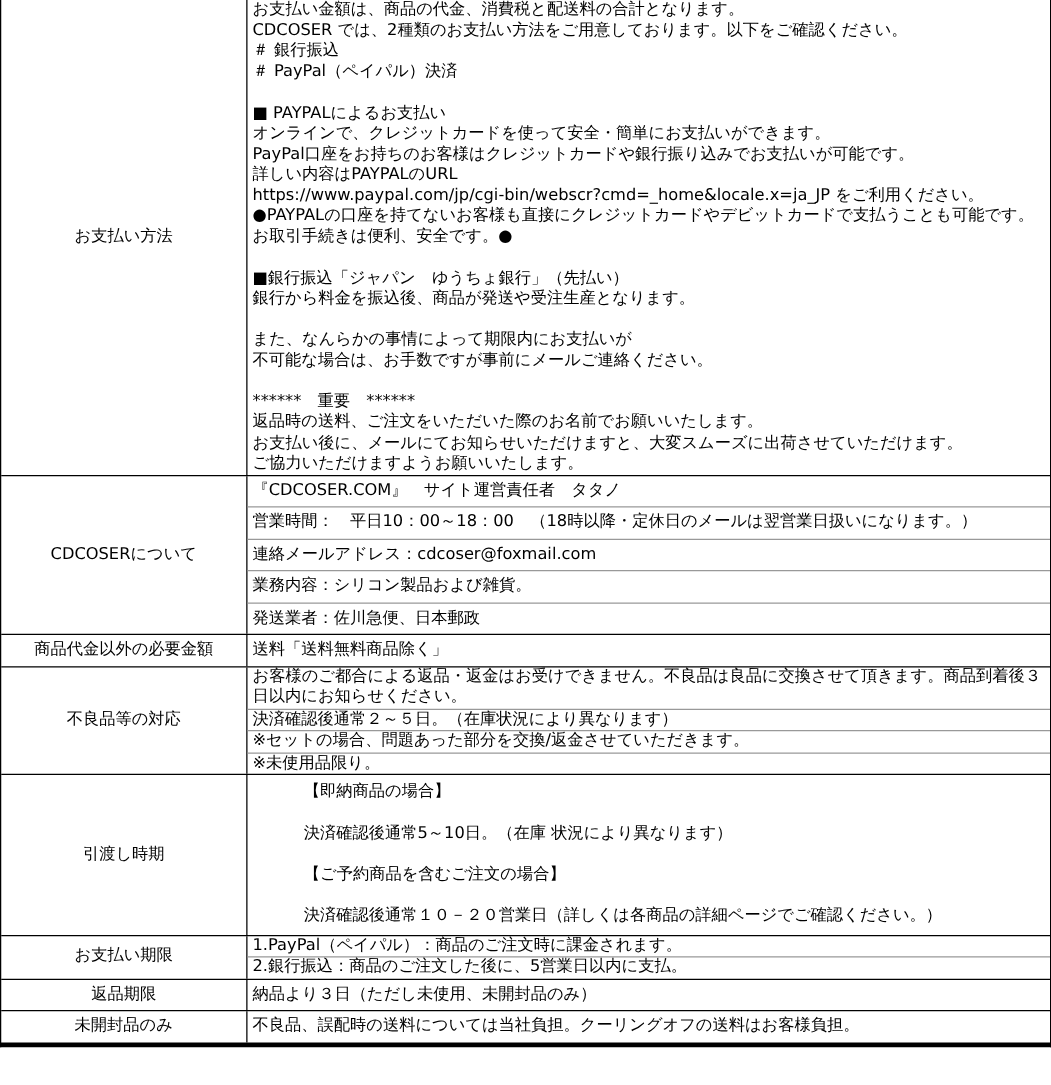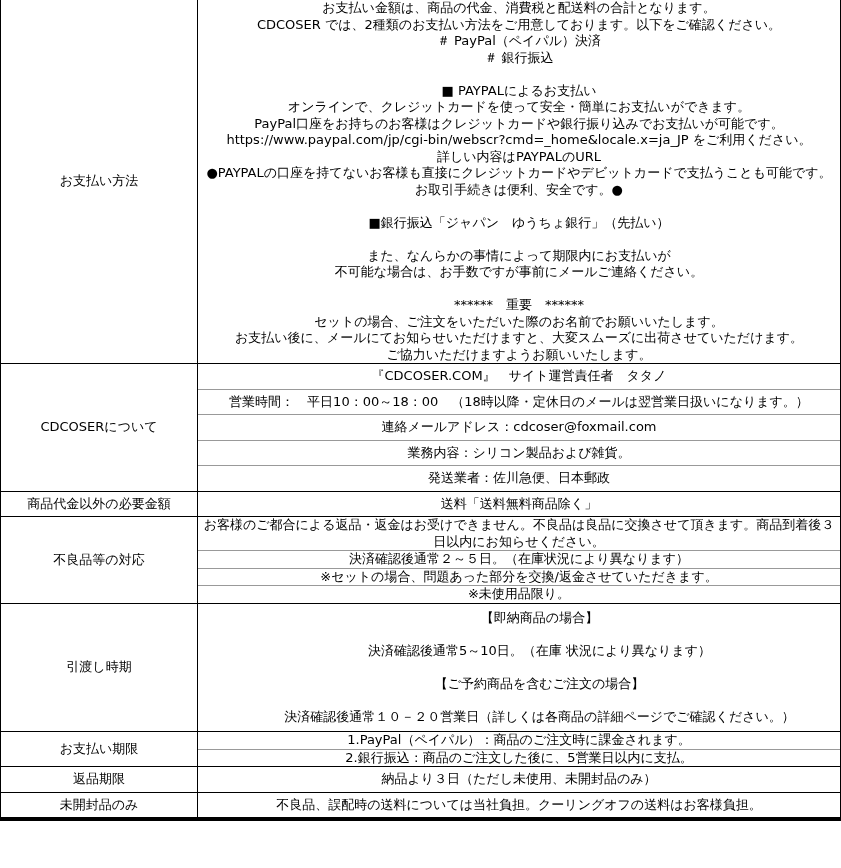--- a/index.html
+++ b/index.html
@@ -50,51 +50,51 @@
     border-bottom: 1px solid var(--sub-border);
     flex: 1;
   }
   .content-cell:last-child { border-bottom: none; }
   .content-cell.tight { padding: 0 4px; }
   .content-cell.roomy { padding: 6px 4px; margin-left: 41px; }
   .content-cell.bold { font-weight: normal; }
   .line {
     min-height: 16.5px;
     overflow-wrap: break-word;
-    text-align: center;
   }
 </style>
 </head>
 <body style="background: rgb(255, 255, 255);">
 
 <div class="doc-table" id="table-root" style="--border: #000000; --sub-border: #999999; --text: #000000;">
     <div class="row">
       <div class="label-cell">お支払い方法</div>
       <div class="content-col">
         <div class="content-cell tight">
           <div class="line">お支払い金額は、商品の代金、消費税と配送料の合計となります。</div>
           <div class="line">CDCOSER では、2種類のお支払い方法をご用意しております。以下をご確認ください。</div>
+          <div class="line">＃ 銀行振込</div>
           <div class="line">＃ PayPal（ペイパル）決済</div>
-          <div class="line">＃ 銀行振込</div>
           <div class="line"></div>
           <div class="line">■ PAYPALによるお支払い</div>
           <div class="line">オンラインで、クレジットカードを使って安全・簡単にお支払いができます。</div>
           <div class="line">PayPal口座をお持ちのお客様はクレジットカードや銀行振り込みでお支払いが可能です。</div>
+          <div class="line">詳しい内容はPAYPALのURL</div>
           <div class="line">https://www.paypal.com/jp/cgi-bin/webscr?cmd=_home&amp;locale.x=ja_JP をご利用ください。</div>
-          <div class="line">詳しい内容はPAYPALのURL</div>
           <div class="line">●PAYPALの口座を持てないお客様も直接にクレジットカードやデビットカードで支払うことも可能です。</div>
           <div class="line">お取引手続きは便利、安全です。●</div>
           <div class="line"></div>
           <div class="line">■銀行振込「ジャパン　ゆうちょ銀行」（先払い）</div>
+          <div class="line">銀行から料金を振込後、商品が発送や受注生産となります。</div>
           <div class="line"></div>
           <div class="line">また、なんらかの事情によって期限内にお支払いが</div>
           <div class="line">不可能な場合は、お手数ですが事前にメールご連絡ください。</div>
           <div class="line"></div>
           <div class="line">******　重要　******</div>
-          <div class="line">セットの場合、ご注文をいただいた際のお名前でお願いいたします。</div>
+          <div class="line">返品時の送料、ご注文をいただいた際のお名前でお願いいたします。</div>
           <div class="line">お支払い後に、メールにてお知らせいただけますと、大変スムーズに出荷させていただけます。</div>
           <div class="line">ご協力いただけますようお願いいたします。</div>
         </div>
       </div>
     </div>
     <div class="row">
       <div class="label-cell">CDCOSERについて</div>
       <div class="content-col">
         <div class="content-cell">
           <div class="line">『CDCOSER.COM』　サイト運営責任者　タタノ</div>

